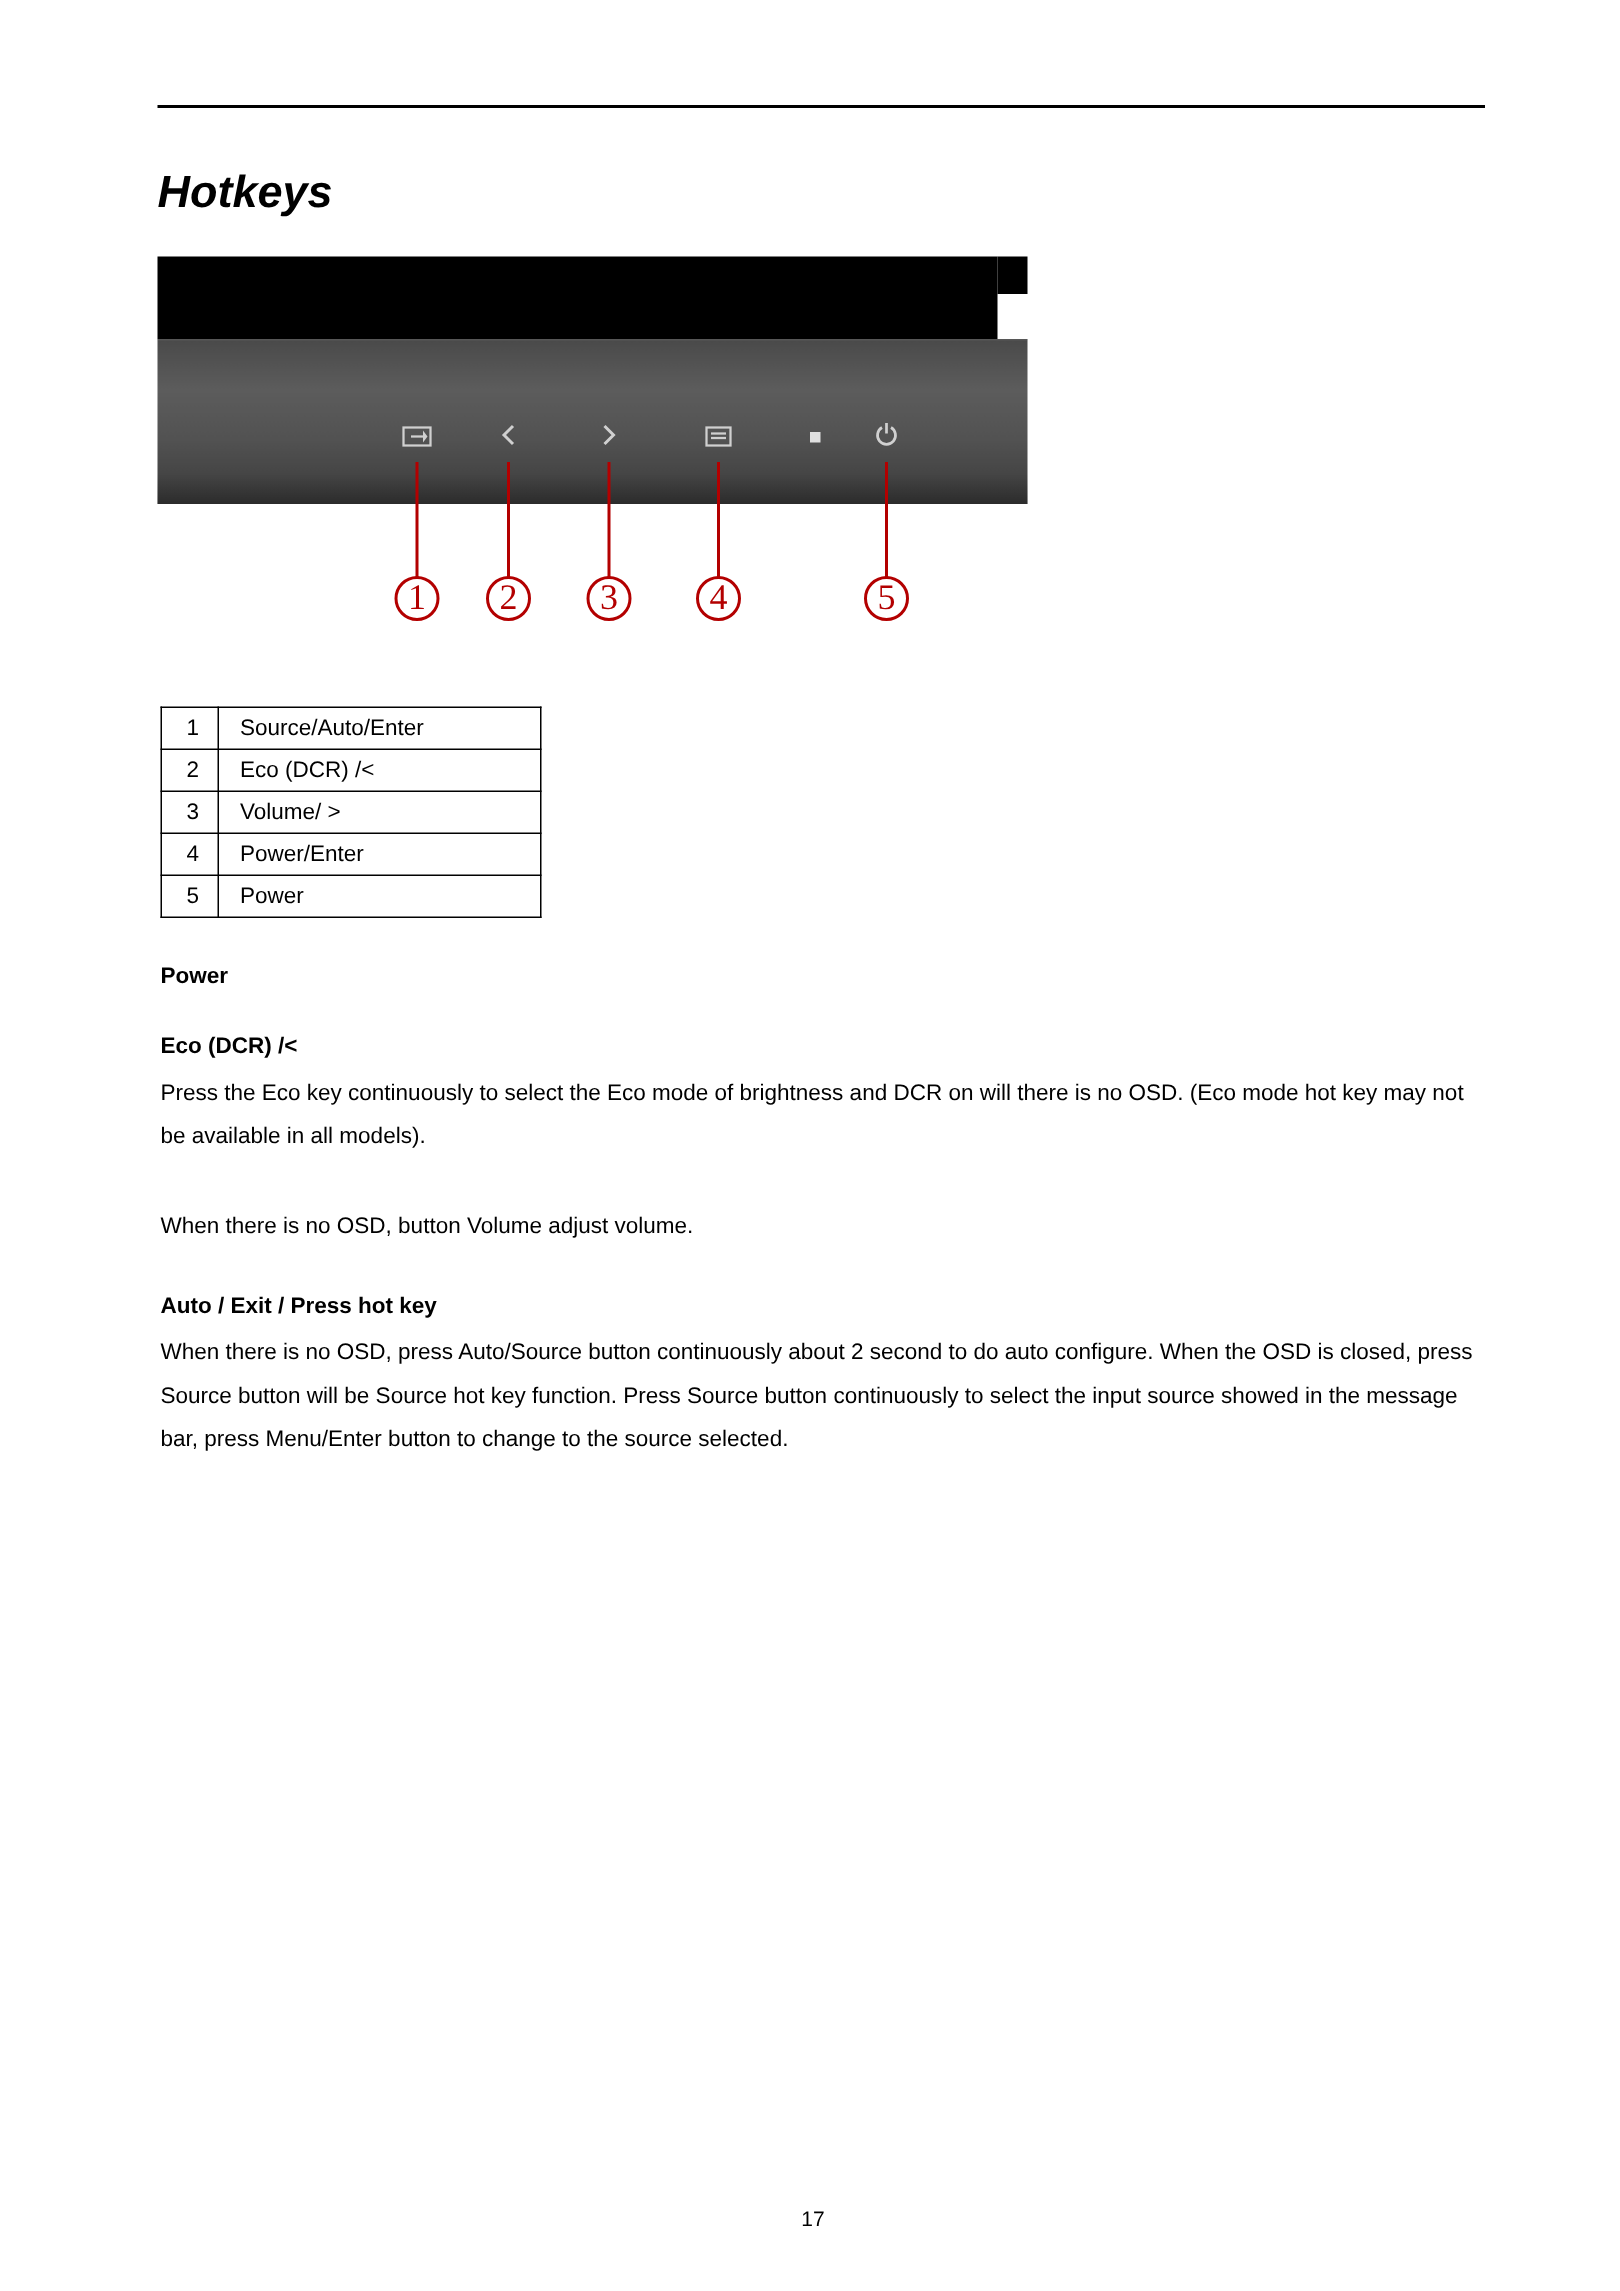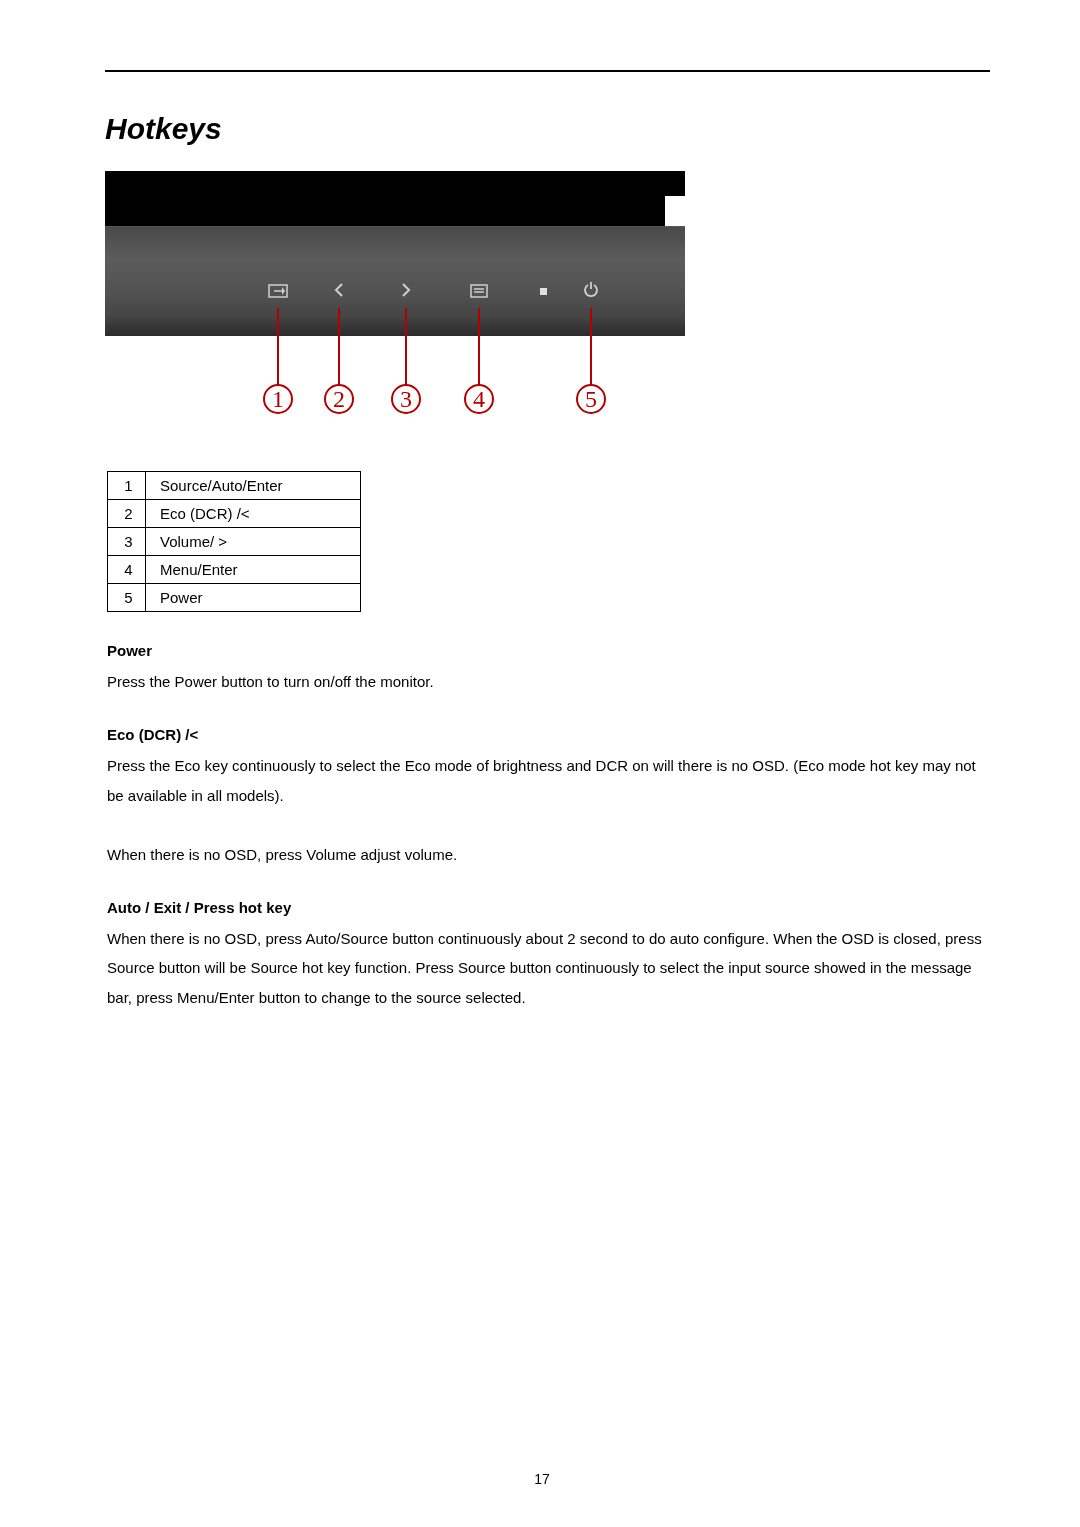--- a/index.html
+++ b/index.html
@@ -110,39 +110,38 @@
     <tr>
       <td class="num">2</td>
       <td class="lbl">Eco (DCR) /&lt;</td>
     </tr>
     <tr>
       <td class="num">3</td>
       <td class="lbl">Volume/ &gt;</td>
     </tr>
     <tr>
       <td class="num">4</td>
-      <td class="lbl">Menu/Enter</td>
+      <td class="lbl">Power/Enter</td>
     </tr>
     <tr>
       <td class="num">5</td>
       <td class="lbl">Power</td>
     </tr>
   </tbody>
     </table>
 
   <div class="section">
     <div class="hd">Power</div>
-    <p>Press the Power button to turn on/off the monitor.</p>
   </div>
   <div class="section">
     <div class="hd">Eco (DCR) /&lt;</div>
     <p>Press the Eco key continuously to select the Eco mode of brightness and DCR on will there is no OSD. (Eco mode hot key may not be available in all models).</p>
   </div>
   <div class="section">
-    <p>When there is no OSD, press Volume adjust volume.</p>
+    <p>When there is no OSD, button Volume adjust volume.</p>
   </div>
   <div class="section">
     <div class="hd">Auto / Exit / Press hot key</div>
     <p>When there is no OSD, press Auto/Source button continuously about 2 second to do auto configure. When the OSD is closed, press Source button will be Source hot key function. Press Source button continuously to select the input source showed in the message bar, press Menu/Enter button to change to the source selected.</p>
   </div>
 
   <div class="pagenum">17</div>
 </div>
 
 </body></html>

